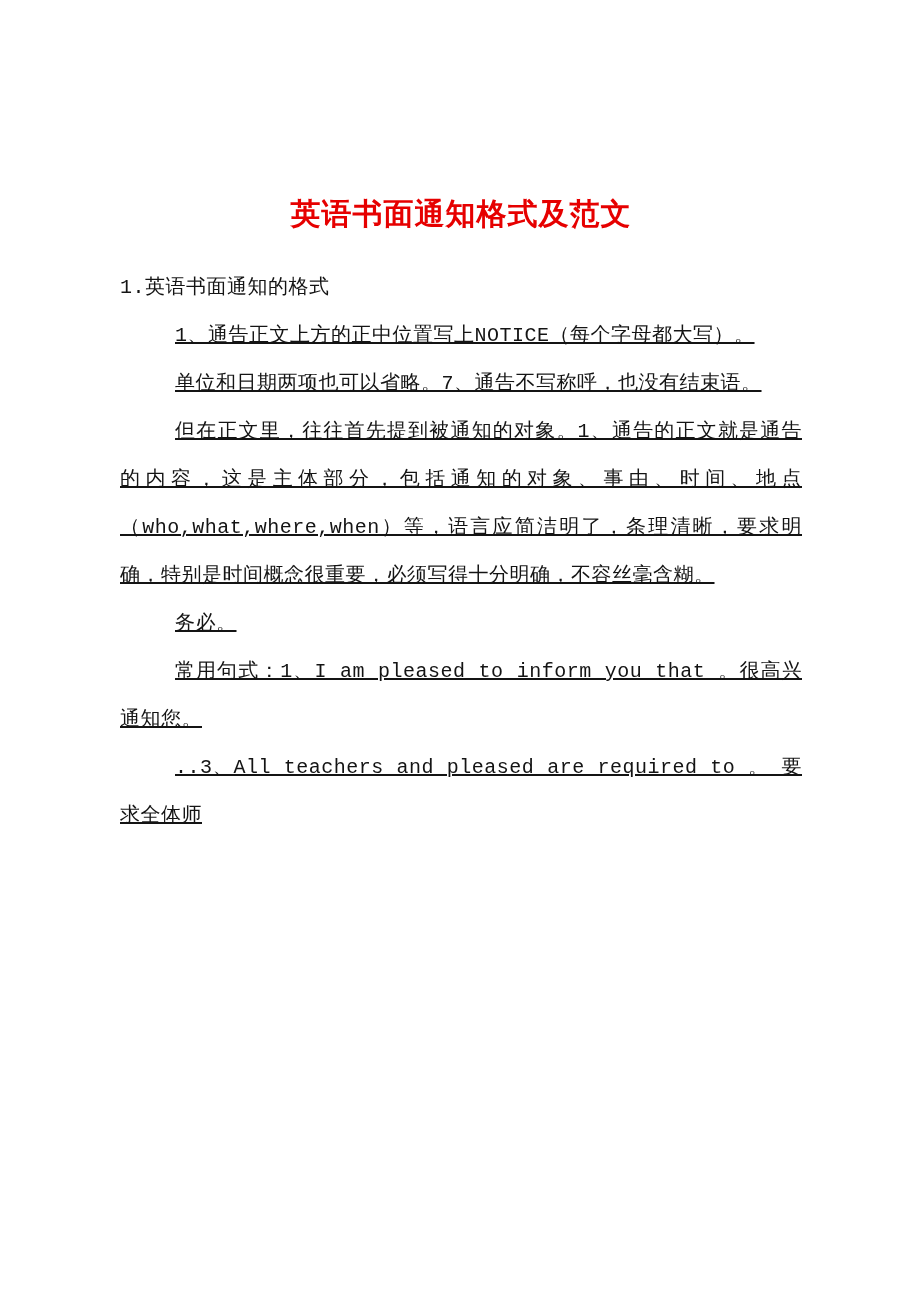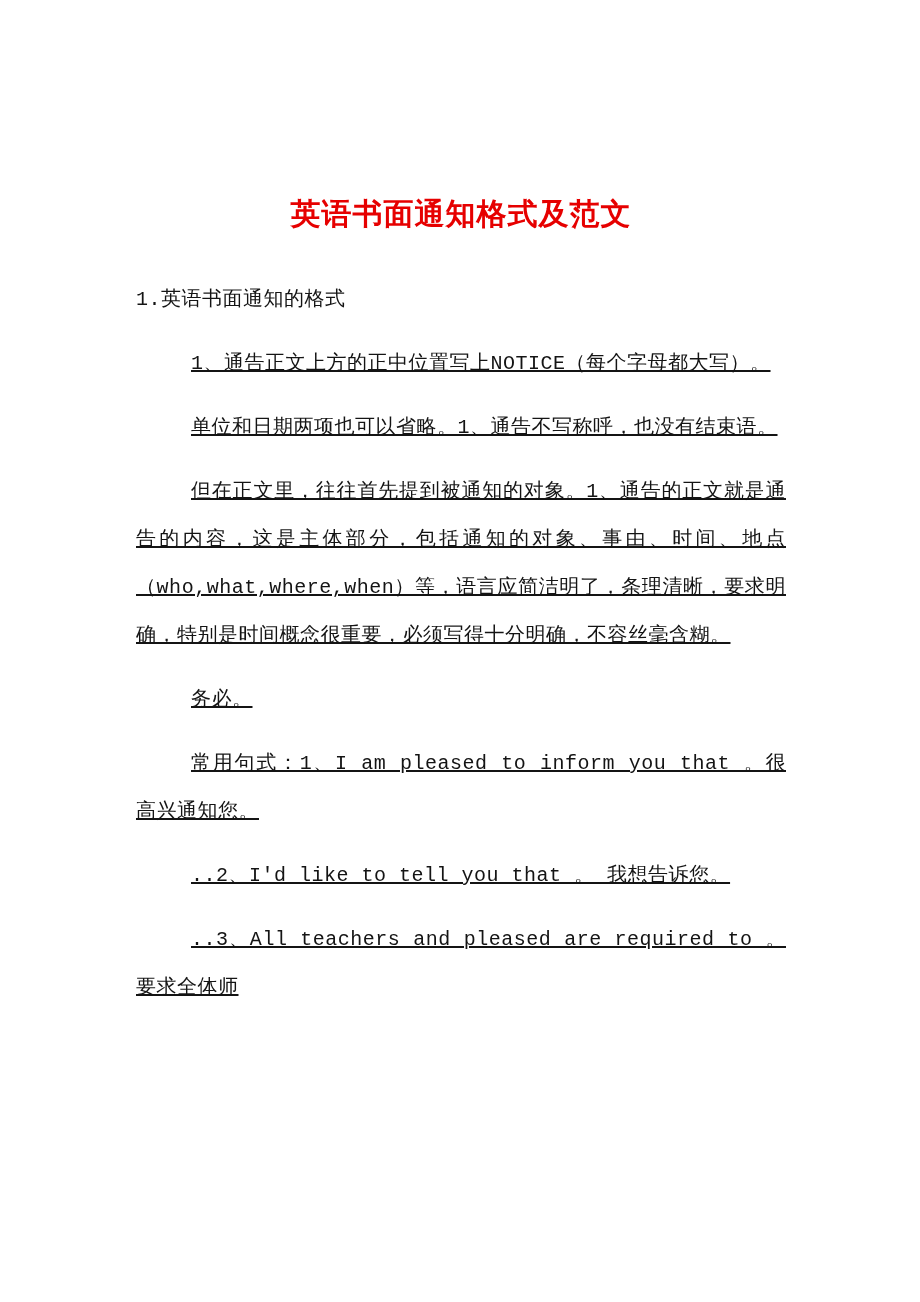--- a/index.html
+++ b/index.html
@@ -15,29 +15,29 @@
     overflow: hidden;
   }
   .page {
     box-sizing: border-box;
     width: 920px;
     height: 1302px;
     padding: 196px 118px 0 120px;
     background: #ffffff;
   }
   .doc-title {
-    margin: 0 0 40px 0;
+    margin: 0 0 28px 0;
     text-align: center;
     font-size: 30px;
     line-height: 40px;
     font-weight: bold;
     letter-spacing: 1px;
   }
   .body-text p {
-    margin: 16px;
+    margin: 0;
     font-size: 20px;
     line-height: 48px;
     text-align: justify;
     text-justify: inter-ideograph;
     letter-spacing: 0.5px;
     word-break: break-word;
   }
   .body-text p.indent {
     text-indent: 55px;
     text-decoration: underline;
@@ -49,27 +49,26 @@
 <div class="page">
 
   <h1 class="doc-title" style="color: rgb(230, 0, 0);">英语书面通知格式及范文</h1>
 
   <div class="body-text">
     <p>1.英语书面通知的格式</p>
 
     <p class="indent">1、通告正文上方的正中位置写上NOTICE（每个字母都大写）。</p>
 
 
-    <p class="indent">单位和日期两项也可以省略。1、通告不写称呼，也没有结束语。</p>
+    <p class="indent">单位和日期两项也可以省略。7、通告不写称呼，也没有结束语。</p>
 
     <p class="indent">但在正文里，往往首先提到被通知的对象。1、通告的正文就是通告的内容，这是主体部分，包括通知的对象、事由、时间、地点（who,what,where,when）等，语言应简洁明了，条理清晰，要求明确，特别是时间概念很重要，必须写得十分明确，不容丝毫含糊。</p>
 
 
     <p class="indent">务必。</p>
 
     <p class="indent">常用句式：1、I am pleased to inform you that 。很高兴通知您。</p>
 
-    <p class="indent">..2、I'd like to tell you that 。 我想告诉您。</p>
 
     <p class="indent">..3、All teachers and pleased are required to 。 要求全体师</p>
   </div>
 
 </div>
 
 </body></html>

